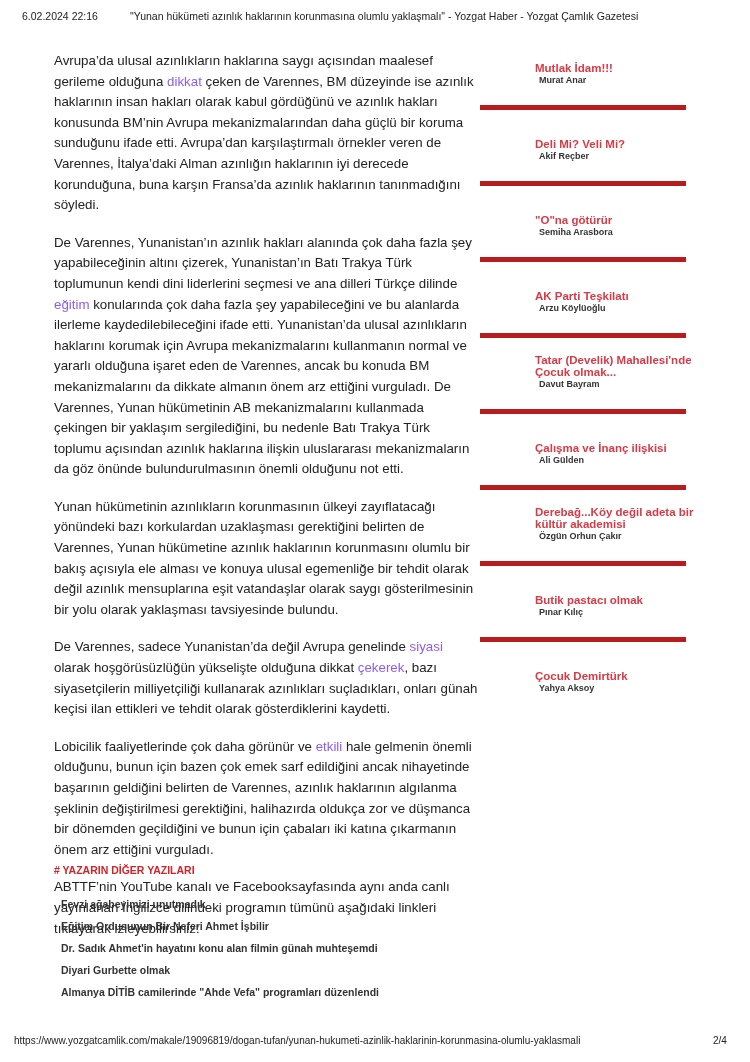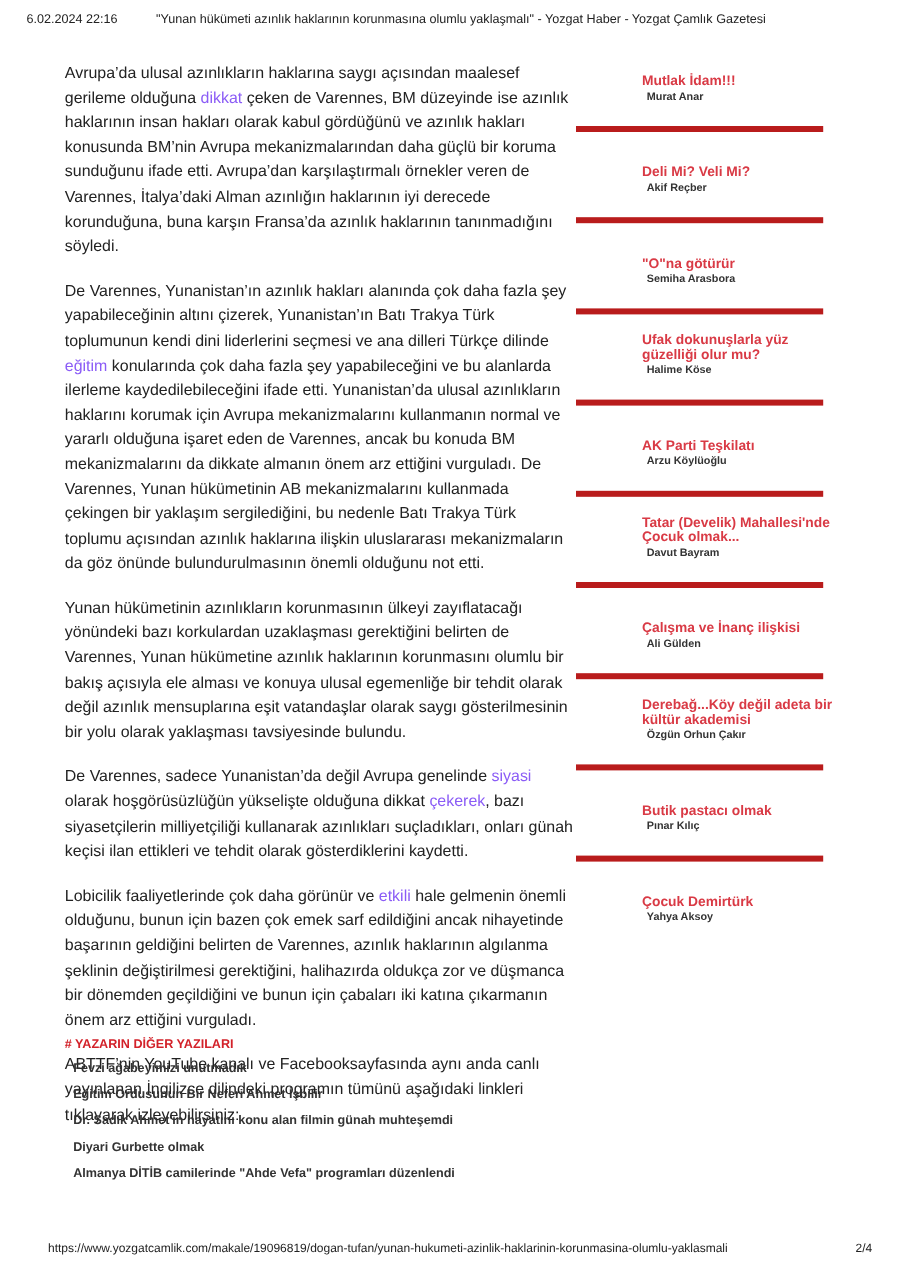--- a/index.html
+++ b/index.html
@@ -2,30 +2,30 @@
 <html><head>
 <meta charset="utf-8">
 <style>
   html, body { margin: 0; padding: 0; background: #ffffff; }
   body { width: 750px; height: 1062px; position: relative; overflow: hidden;
          font-family: "Liberation Sans", sans-serif; color: #222; }
   .print-header { position: absolute; top: 10px; left: 0; width: 750px; font-size: 10.5px; color: #222; }
   .print-header .date { position: absolute; left: 22px; }
   .print-header .title { position: absolute; left: 130px; white-space: nowrap; }
   .print-footer { position: absolute; top: 1035px; left: 0; width: 750px; font-size: 10px; color: #222; }
-  .print-footer .url { position: absolute; left: 40px; white-space: nowrap; }
+  .print-footer .url { position: absolute; left: 14px; white-space: nowrap; }
   .print-footer .page { position: absolute; left: 713px; }
 
   .article { position: absolute; left: 54px; top: 51px; width: 425px;
              font-size: 13.3px; line-height: 20.6px; color: #222; }
   .article p { margin: 0 0 17px 0; }
   .article a { color: #8b5cf6; text-decoration: none; }
 
   .other-posts { position: absolute; left: 54px; top: 864px; width: 420px; }
-  .other-posts .heading { color: #d3222a; font-weight: bold; font-size: 10.5px; margin-bottom: 7px; }
+  .other-posts .heading { color: #d3222a; font-weight: bold; font-size: 10.5px; margin-bottom: 21px; }
   .other-posts .item { font-weight: bold; font-size: 10.5px; color: #333; margin-left: 7px;
                        height: 22px; line-height: 14px; }
 
   .sidebar { position: absolute; left: 480px; top: 34px; width: 206px; }
   .sidebar .card { height: 71px; border-bottom: 5px solid #b91c1c; position: relative; }
   .sidebar .card .t { position: absolute; left: 55px; top: 28px; width: 160px; font-weight: bold;
                       font-size: 11.5px; line-height: 12px; color: #d93a45; }
   .sidebar .card .a { font-size: 9px; color: #333; margin-left: 4px; font-weight: bold; line-height: 12px; display: block; }
   .sidebar .card:last-child { border-bottom: none; }
 </style>
@@ -59,23 +59,20 @@
   <div class="card">
       <div class="t"><span>Mutlak İdam!!!</span><span class="a">Murat Anar</span></div>
     </div>
   <div class="card">
       <div class="t"><span>Deli Mi? Veli Mi?</span><span class="a">Akif Reçber</span></div>
     </div>
   <div class="card">
       <div class="t"><span>"O"na götürür</span><span class="a">Semiha Arasbora</span></div>
     </div>
   <div class="card">
-      <div class="t" style="top:16px"><span>Ufak dokunuşlarla yüz güzelliği olur mu?</span><span class="a">Halime Köse</span></div>
-    </div>
-  <div class="card">
       <div class="t"><span>AK Parti Teşkilatı</span><span class="a">Arzu Köylüoğlu</span></div>
     </div>
   <div class="card">
       <div class="t" style="top:16px"><span>Tatar (Develik) Mahallesi'nde Çocuk olmak...</span><span class="a">Davut Bayram</span></div>
     </div>
   <div class="card">
       <div class="t"><span>Çalışma ve İnanç ilişkisi</span><span class="a">Ali Gülden</span></div>
     </div>
   <div class="card">
       <div class="t" style="top:16px"><span>Derebağ...Köy değil adeta bir kültür akademisi</span><span class="a">Özgün Orhun Çakır</span></div>

